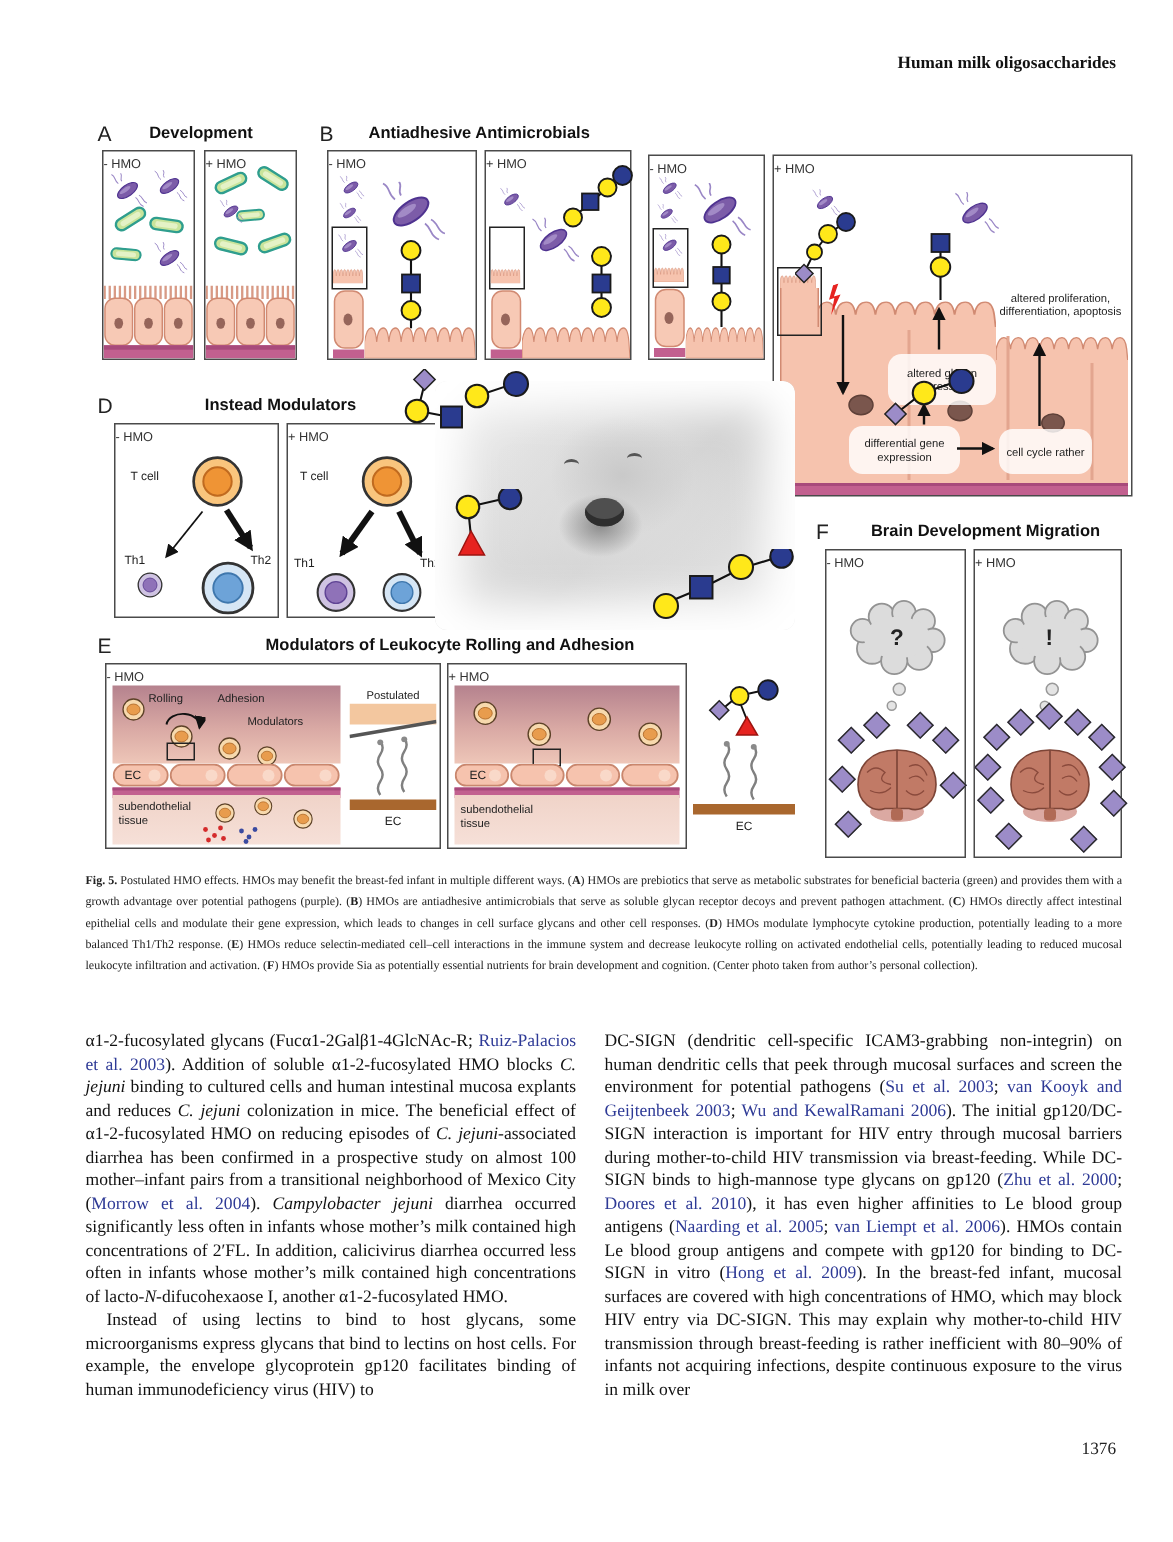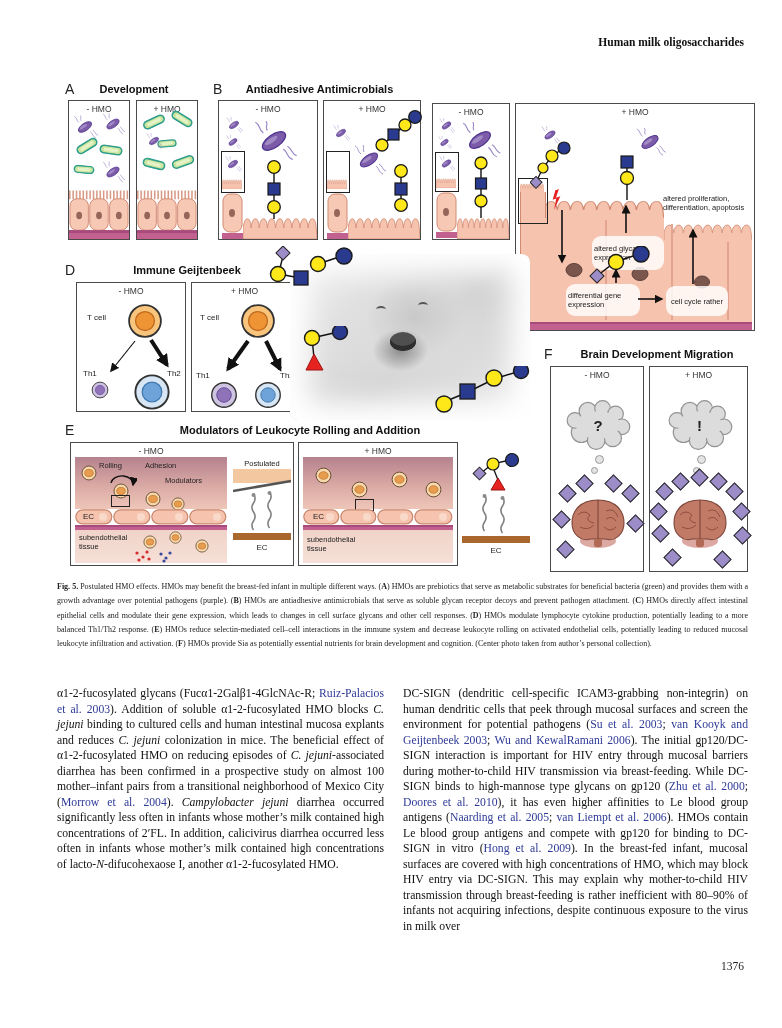--- a/index.html
+++ b/index.html
@@ -7,25 +7,25 @@
        font-family:"Liberation Serif",serif;color:#111;overflow:hidden}
   .ab{position:absolute}
   
   .runhead{position:absolute;top:36px;right:38px;font-weight:bold;font-size:11.5px;color:#111}
   .pagenum{position:absolute;top:960px;right:38px;font-size:11.5px;color:#222}
   
   .fig{position:absolute;left:58px;top:78px;width:690px;height:500px}
   .box{position:absolute;background:#fff;border:1.3px solid #4a4a4a;box-sizing:border-box}
   .pletter{position:absolute;font:14px "Liberation Sans",sans-serif;color:#222}
   .ptitle{position:absolute;font:bold 11px "Liberation Sans",sans-serif;color:#111;text-align:center}
-  .hmo{position:absolute;top:3px;left:0;width:100%;text-align:center;
+  .hmo{position:absolute;top:3px;left:0;width:100%;text-align:left;
        font:8.5px "Liberation Sans",sans-serif;color:#333}
   .flab{position:absolute;font:7.5px "Liberation Sans",sans-serif;color:#222}
   .bub{position:absolute;background:rgba(255,255,255,.82);border-radius:9px;
-       font:7.5px "Liberation Sans",sans-serif;color:#222;text-align:left;
+       font:7.5px "Liberation Sans",sans-serif;color:#222;text-align:center;
        display:flex;align-items:center;justify-content:center;padding:2px}
   .inset{position:absolute;border:1.4px solid #222;background:transparent}
   .dia{position:absolute;background:#9c8cc8;border:1.2px solid #2b2b2b;transform:rotate(45deg)}
   .dot{position:absolute;border-radius:50%;background:#e4e4e4;border:1px solid #999}
   .lumen{position:absolute;background:linear-gradient(#b5828e,#d9a9a4 55%,#eec6b8)}
   .subt{position:absolute;background:linear-gradient(#f0d3c8,#f6e0d8)}
   .strip{position:absolute;background:#c2608f;border-top:2px solid #a84a7b}
   .baby{position:absolute;border-radius:8px;
         background:
          radial-gradient(ellipse 40px 30px at 46% 58%,#8c8c8c,transparent 70%),
@@ -366,21 +366,21 @@
         <line x1="46" y1="106" x2="46" y2="158" marker-end="url(#ah)"></line>
         <line x1="110" y1="129" x2="110" y2="102" marker-end="url(#ah)"></line>
         <line x1="100" y1="179" x2="100" y2="166" marker-end="url(#ah)"></line>
         <line x1="122" y1="195" x2="146" y2="195" marker-end="url(#ah)"></line>
         <line x1="177" y1="180" x2="177" y2="126" marker-end="url(#ah)"></line>
       </g>
     </svg>
   </div>
 
   <div class="pletter" style="left:7px;top:184px">D</div>
-  <div class="ptitle" style="left:18px;top:186px;width:222px">Immune Geijtenbeek</div>
+  <div class="ptitle" style="left:18px;top:186px;width:222px">Instead Modulators</div>
   <div class="box" style="left:18px;top:204px;width:110px;height:130px">
     <div class="hmo">- HMO</div>
     <div class="flab" style="left:10px;top:30px;font-size:8px">T cell</div>
     <svg class="ab" style="left:50px;top:20px" width="36" height="36">
         <use href="#tc"></use>
       </svg>
     <svg class="ab" style="left:0;top:0" width="110" height="130">
       <line x1="58" y1="58" x2="34" y2="88" stroke="#111" stroke-width="1.2" marker-end="url(#ah)"></line>
       <line x1="74" y1="57" x2="90" y2="82" stroke="#111" stroke-width="4" marker-end="url(#ah2)"></line>
     </svg>
@@ -488,21 +488,21 @@
     <span class="dia" style="left:78px;top:118px;width:11px;height:11px"></span>
     <span class="dia" style="left:2px;top:138px;width:11px;height:11px"></span>
     <span class="dia" style="left:85px;top:138px;width:11px;height:11px"></span>
     <span class="dia" style="left:4px;top:160px;width:11px;height:11px"></span>
     <span class="dia" style="left:86px;top:162px;width:11px;height:11px"></span>
     <span class="dia" style="left:16px;top:184px;width:11px;height:11px"></span>
     <span class="dia" style="left:66px;top:186px;width:11px;height:11px"></span>
   </div>
 
   <div class="pletter" style="left:7px;top:344px">E</div>
-  <div class="ptitle" style="left:12px;top:346px;width:460px">Modulators of Leukocyte Rolling and Addition</div>
+  <div class="ptitle" style="left:12px;top:346px;width:460px">Modulators of Leukocyte Rolling and Adhesion</div>
   <div class="box" style="left:12px;top:364px;width:224px;height:124px">
     <div class="hmo" style="width:160px">- HMO</div>
     <div class="lumen" style="left:4px;top:14px;width:152px;height:52px"></div>
     <div class="flab" style="left:28px;top:18px">Rolling</div>
     <div class="flab" style="left:74px;top:18px">Adhesion</div>
     <div class="flab" style="left:94px;top:33px">Modulators</div>
     <svg class="ab" style="left:10px;top:22px" width="16" height="16">
         <use href="#lk"></use>
       </svg>
     <svg class="ab" style="left:42px;top:40px" width="16" height="16">
@@ -631,19 +631,20 @@
     </svg>
     <div class="flab" style="left:0;top:96px;width:68px;text-align:center;font-size:8px">EC</div>
   </div>
 </div>
 
 <div class="caption"><span class="b">Fig. 5. </span><span>Postulated HMO effects. HMOs may benefit the breast-fed infant in multiple different ways. (</span><span class="b">A</span><span>) HMOs are prebiotics that serve as metabolic substrates for beneficial bacteria (green) and provides them with a growth advantage over potential pathogens (purple). (</span><span class="b">B</span><span>) HMOs are antiadhesive antimicrobials that serve as soluble glycan receptor decoys and prevent pathogen attachment. (</span><span class="b">C</span><span>) HMOs directly affect intestinal epithelial cells and modulate their gene expression, which leads to changes in cell surface glycans and other cell responses. (</span><span class="b">D</span><span>) HMOs modulate lymphocyte cytokine production, potentially leading to a more balanced Th1/Th2 response. (</span><span class="b">E</span><span>) HMOs reduce selectin-mediated cell–cell interactions in the immune system and decrease leukocyte rolling on activated endothelial cells, potentially leading to reduced mucosal leukocyte infiltration and activation. (</span><span class="b">F</span><span>) HMOs provide Sia as potentially essential nutrients for brain development and cognition. (Center photo taken from author’s personal collection).</span></div>
 
 <div class="cols">
   <div class="colL">
       <p class="para"><span>α1-2-fucosylated glycans (Fucα1-2Galβ1-4GlcNAc-R; </span><span class="link">Ruiz-Palacios et al. 2003</span><span>). Addition of soluble α1-2-fucosylated HMO blocks </span><span class="i">C. jejuni</span><span> binding to cultured cells and human intestinal mucosa explants and reduces </span><span class="i">C. jejuni</span><span> colonization in mice. The beneficial effect of α1-2-fucosylated HMO on reducing episodes of </span><span class="i">C. jejuni</span><span>-associated diarrhea has been confirmed in a prospective study on almost 100 mother–infant pairs from a transitional neighborhood of Mexico City (</span><span class="link">Morrow et al. 2004</span><span>). </span><span class="i">Campylobacter jejuni</span><span> diarrhea occurred significantly less often in infants whose mother’s milk contained high concentrations of 2′FL. In addition, calicivirus diarrhea occurred less often in infants whose mother’s milk contained high concentrations of lacto-</span><span class="i">N</span><span>-difucohexaose I, another α1-2-fucosylated HMO.</span></p>
+      <p class="para indent"><span>Instead of using lectins to bind to host glycans, some microorganisms express glycans that bind to lectins on host cells. For example, the envelope glycoprotein gp120 facilitates binding of human immunodeficiency virus (HIV) to</span></p>
     </div>
   <div class="colR">
       <p class="para"><span>DC-SIGN (dendritic cell-specific ICAM3-grabbing non-integrin) on human dendritic cells that peek through mucosal surfaces and screen the environment for potential pathogens (</span><span class="link">Su et al. 2003</span><span>; </span><span class="link">van Kooyk and Geijtenbeek 2003</span><span>; </span><span class="link">Wu and KewalRamani 2006</span><span>). The initial gp120/DC-SIGN interaction is important for HIV entry through mucosal barriers during mother-to-child HIV transmission via breast-feeding. While DC-SIGN binds to high-mannose type glycans on gp120 (</span><span class="link">Zhu et al. 2000</span><span>; </span><span class="link">Doores et al. 2010</span><span>), it has even higher affinities to Le blood group antigens (</span><span class="link">Naarding et al. 2005</span><span>; </span><span class="link">van Liempt et al. 2006</span><span>). HMOs contain Le blood group antigens and compete with gp120 for binding to DC-SIGN in vitro (</span><span class="link">Hong et al. 2009</span><span>). In the breast-fed infant, mucosal surfaces are covered with high concentrations of HMO, which may block HIV entry via DC-SIGN. This may explain why mother-to-child HIV transmission through breast-feeding is rather inefficient with 80–90% of infants not acquiring infections, despite continuous exposure to the virus in milk over</span></p>
     </div>
 </div>
 
 <div class="pagenum">1376</div>
 
 </body></html>

